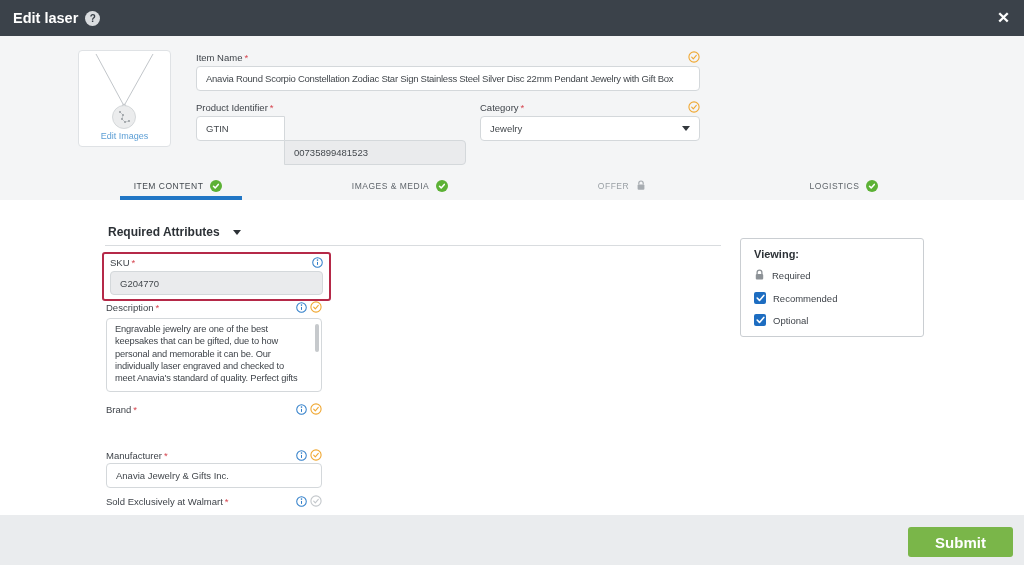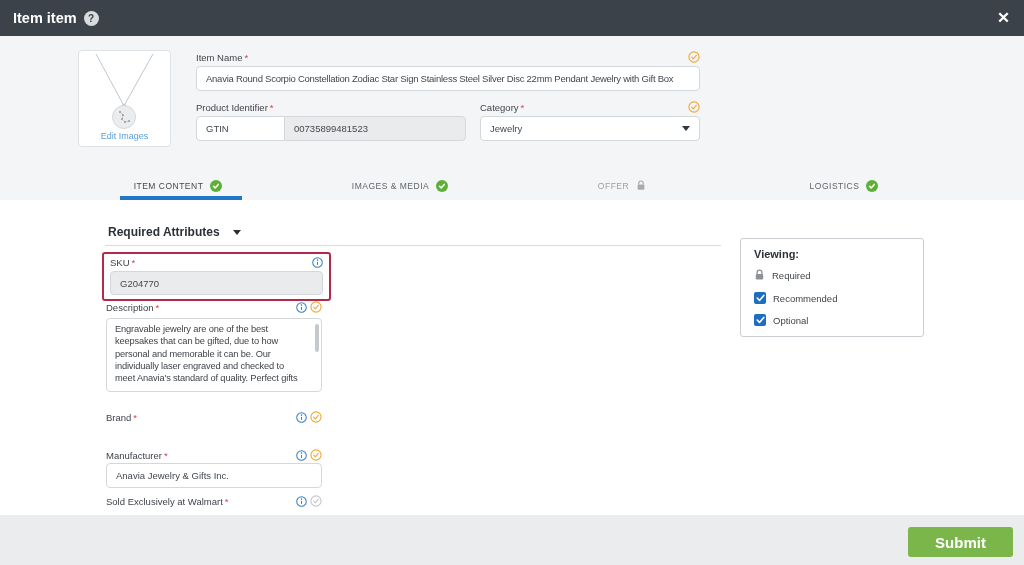--- a/index.html
+++ b/index.html
@@ -8,21 +8,21 @@
 .hdr{position:absolute;left:0;top:0;width:100%;height:36px;background:#3b424a;display:flex;align-items:center;padding:0 10px 0 13px;}
 .hdr .title{color:#fff;font-size:14.5px;font-weight:bold;}
 .help{width:15px;height:15px;margin-left:7px;border-radius:50%;background:#d9dcdf;color:#363d45;font-size:10px;font-weight:bold;display:flex;align-items:center;justify-content:center;}
 .close{margin-left:auto;color:#fff;font-size:15.5px;font-weight:bold;line-height:1;cursor:pointer;padding-right:4px;}
 .topband{position:absolute;left:0;top:36px;width:100%;height:164px;background:#f4f5f6;}
 .imgcard{position:absolute;left:78px;top:50px;width:93px;height:97px;background:#fff;border:1px solid #dfe2e5;border-radius:4px;}
 .editimages{position:absolute;left:0;bottom:5px;width:100%;text-align:center;color:#5c9ed5;font-size:9px;}
 .label{position:absolute;font-size:9.5px;color:#3f444a;white-space:nowrap;}
 .req{color:#d6454f;margin-left:2px;}
 .inp{position:absolute;height:25px;background:#fff;border:1px solid #d4d8db;border-radius:4px;font-size:9.5px;color:#43484d;display:flex;align-items:center;padding:0 9px;white-space:nowrap;overflow:hidden;}
-.gray{background:#eaebed;}
+.gray{background:#eaebed;margin-top:24px;}
 .caret{width:0;height:0;border-left:4px solid transparent;border-right:4px solid transparent;border-top:5px solid #33383d;}
 .ic{display:inline-block;line-height:0;}
 .icabs{position:absolute;line-height:0;}
 .tabs{position:absolute;left:67px;top:172px;width:888px;height:27px;display:flex;}
 .tab{flex:1;display:flex;align-items:center;justify-content:center;gap:7px;font-size:8.5px;letter-spacing:.5px;color:#5f656b;}
 .tab.active{color:#43494f;}
 .tab.locked{color:#9aa0a5;}
 .underline{position:absolute;left:120px;top:196px;width:122px;height:3.5px;background:#2176c5;}
 .secthead{position:absolute;left:108px;top:225px;font-size:12px;font-weight:bold;color:#2c3136;display:flex;align-items:center;gap:13px;}
 .caret2{width:0;height:0;border-left:4.5px solid transparent;border-right:4.5px solid transparent;border-top:5.5px solid #2c3136;}
@@ -43,21 +43,21 @@
 .footer{position:absolute;left:0;top:515px;width:100%;height:50px;background:#eaecee;}
 .cancel{position:absolute;right:131px;top:537px;font-size:16px;color:#3f7fc1;cursor:pointer;margin-top:36px;}
 .submit{position:absolute;right:11px;top:527px;width:105px;height:30px;background:#7ab649;border-radius:3px;color:#fff;font-size:15px;font-weight:bold;display:flex;align-items:center;justify-content:center;border:none;cursor:pointer;}
 </style>
 </head>
 <body>
 
 <div id="app">
 
   <div class="hdr">
-    <span class="title">Item item</span>
+    <span class="title">Edit laser</span>
     <span class="help">?</span>
     <span class="close">✕</span>
   </div>
 
   <div class="topband"></div>
 
   <div class="imgcard">
     <svg width="91" height="78" viewBox="0 0 91 78">
       <line x1="17" y1="3" x2="44" y2="53" stroke="#c2c6ca" stroke-width="1"></line>
       <line x1="74" y1="3" x2="46" y2="53" stroke="#c2c6ca" stroke-width="1"></line>
@@ -173,21 +173,21 @@
             <path d="M3.7 6.1l1.6 1.7 3-3.4" fill="none" stroke="#f0a833" stroke-width="1.1" stroke-linecap="round" stroke-linejoin="round"></path>
           </svg></span>
     </span>
   </div>
   <div class="descbox"><span class="txt">Engravable jewelry are one of the best
 keepsakes that can be gifted, due to how
 personal and memorable it can be. Our
 individually laser engraved and checked to
 meet Anavia's standard of quality. Perfect gifts</span><span class="scrollthumb"></span></div>
 
-  <div class="labelrow" style="top:403px;margin-top:8px;">
+  <div class="labelrow" style="top:403px;">
     <span>Brand</span>
       <span class="req">*</span>
     <span class="icons">
       <span class="ic"><svg width="11" height="11" viewBox="0 0 12 12">
             <circle cx="6" cy="6" r="5.2" fill="none" stroke="#2f7ec9" stroke-width="1.1"></circle>
             <circle cx="6" cy="3.4" r="0.9" fill="#2f7ec9"></circle>
             <path d="M6 5.4v3.2" stroke="#2f7ec9" stroke-width="1.1" fill="none"></path>
           </svg></span>
       <span class="ic"><svg width="12" height="12" viewBox="0 0 12 12">
             <circle cx="6" cy="6" r="5.1" fill="none" stroke="#f0a833" stroke-width="1.1"></circle>

